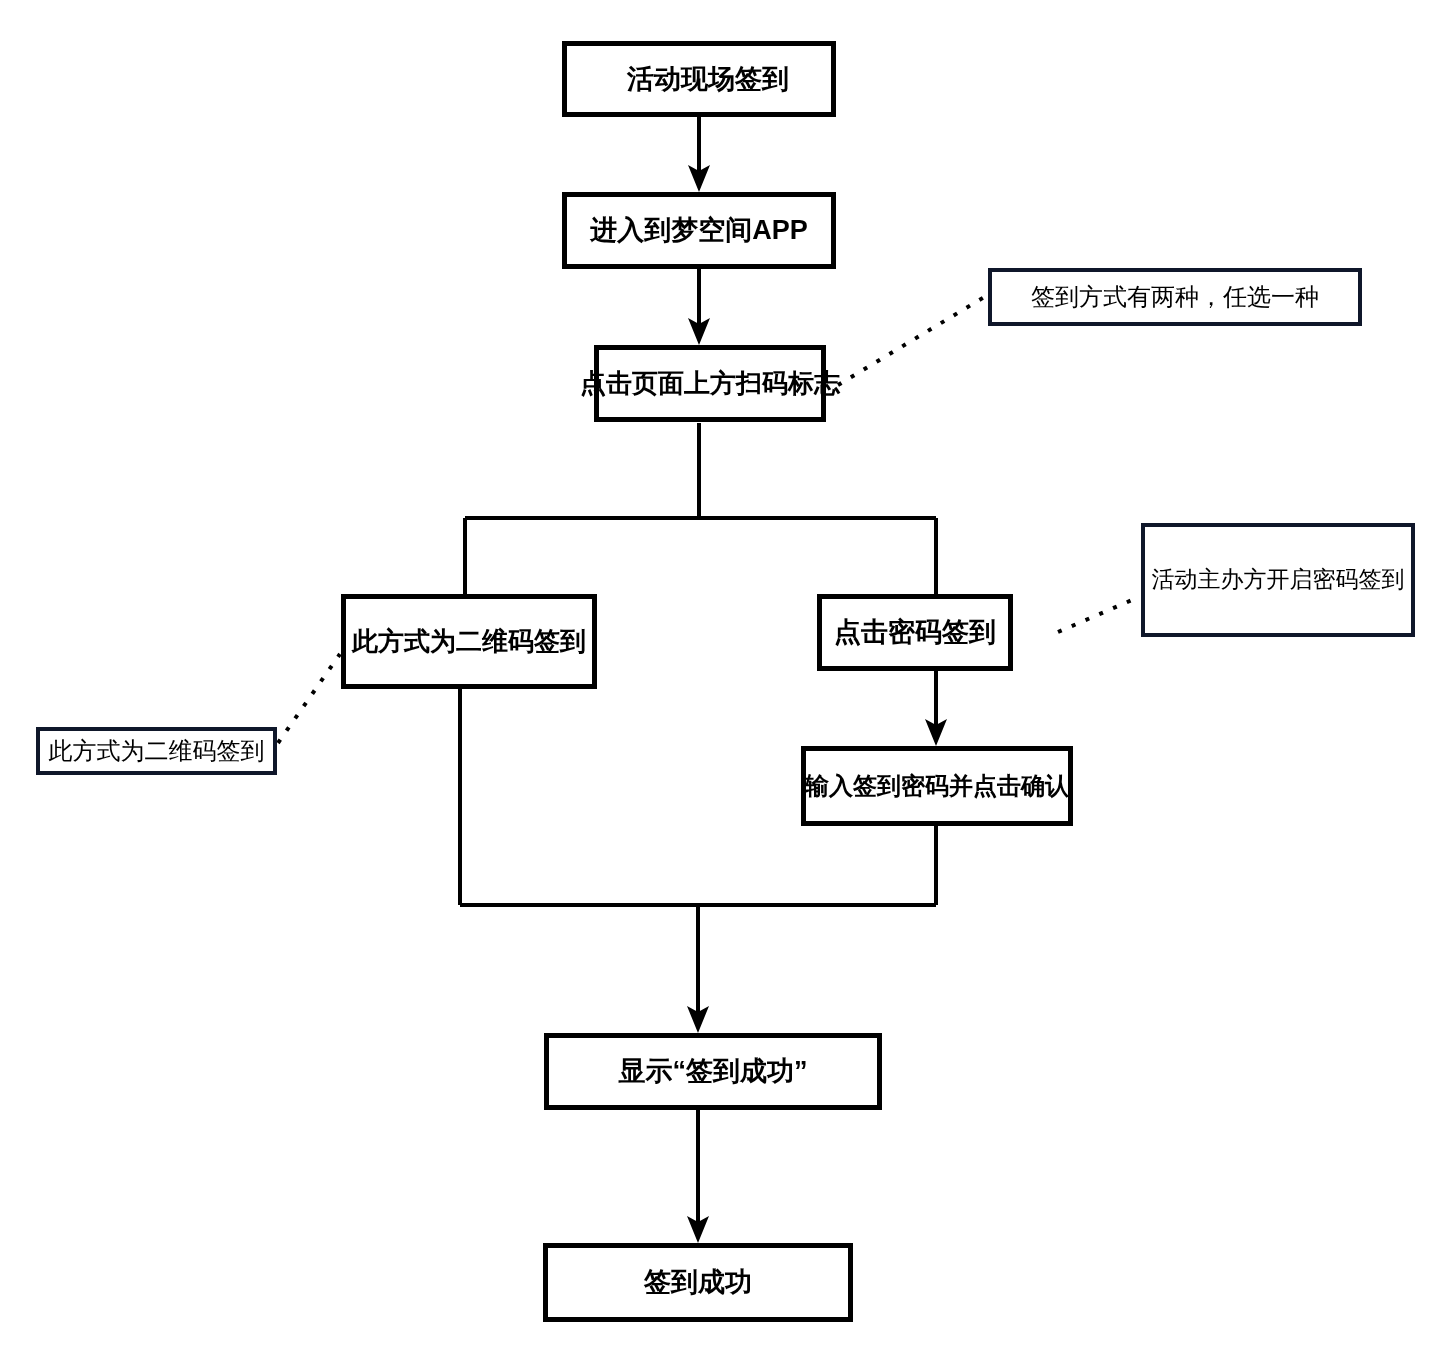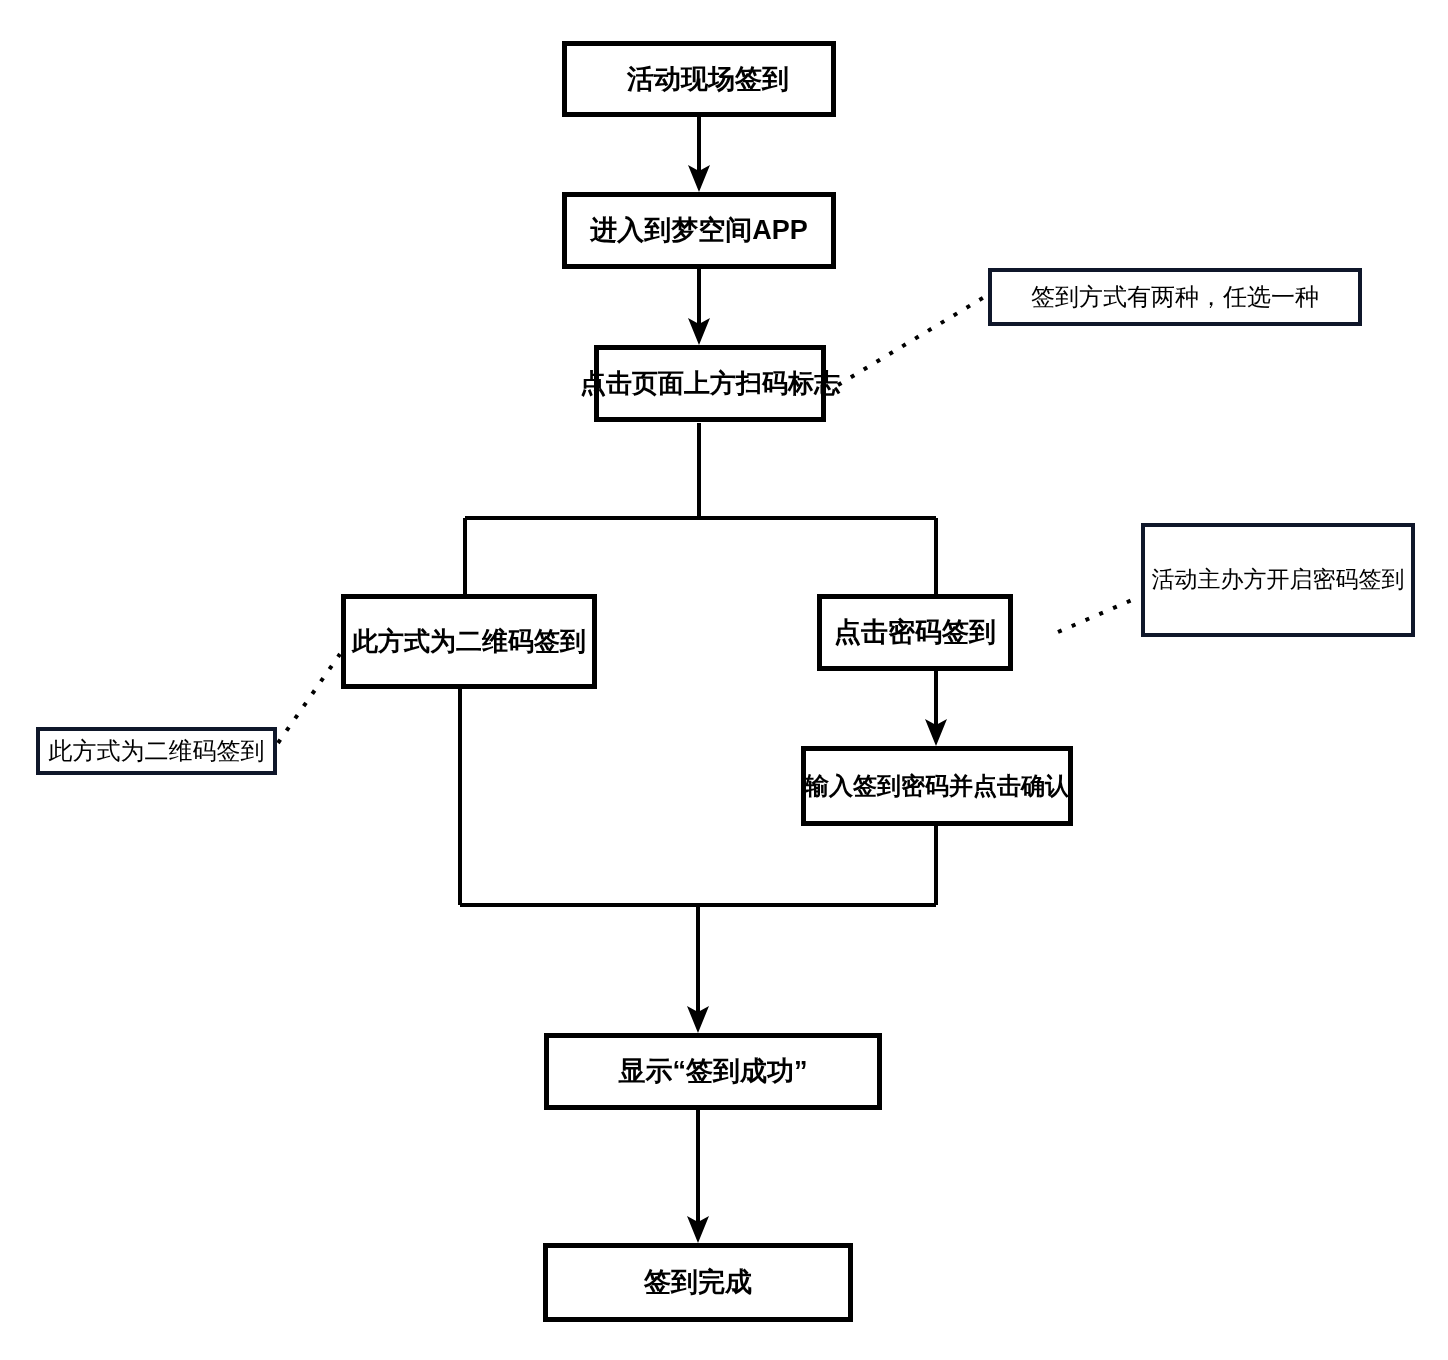--- a/index.html
+++ b/index.html
@@ -125,21 +125,21 @@
 
   <div class="node" id="node-enter-password">
     <span>输入签到密码并点击确认</span>
   </div>
 
   <div class="node" id="node-show-success">
     <span>显示“签到成功”</span>
   </div>
 
   <div class="node" id="node-done">
-    <span>签到完成</span>
+    <span>签到成功</span>
   </div>
 
   <div class="annotation" id="annotation-two-methods">
     <span>签到方式有两种，任选一种</span>
   </div>
 
   <div class="annotation" id="annotation-password-method">
     <span>活动主办方开启密码签到</span>
   </div>
 

